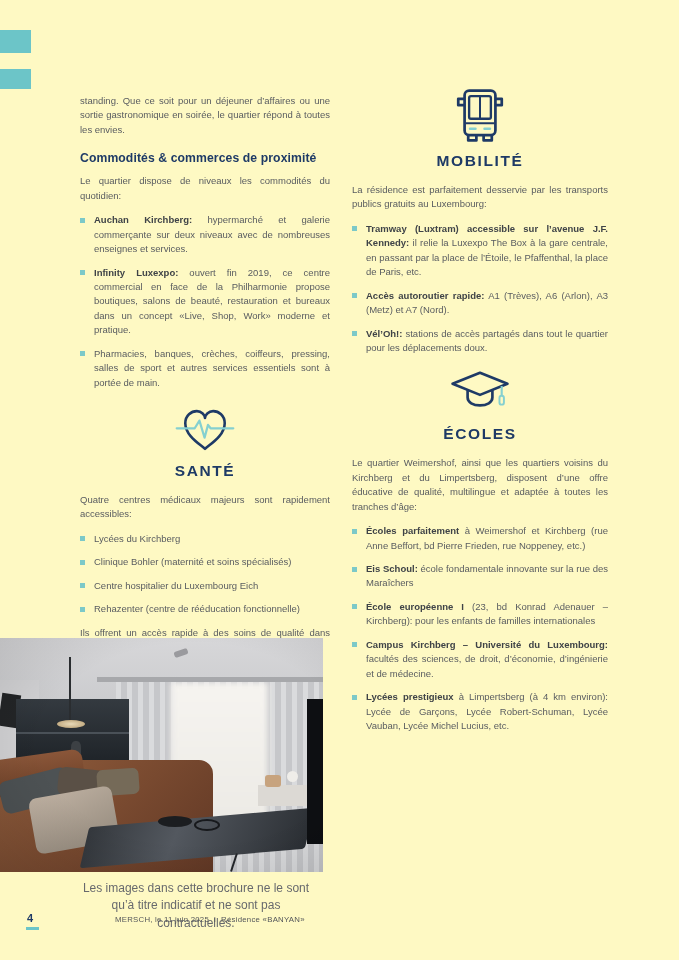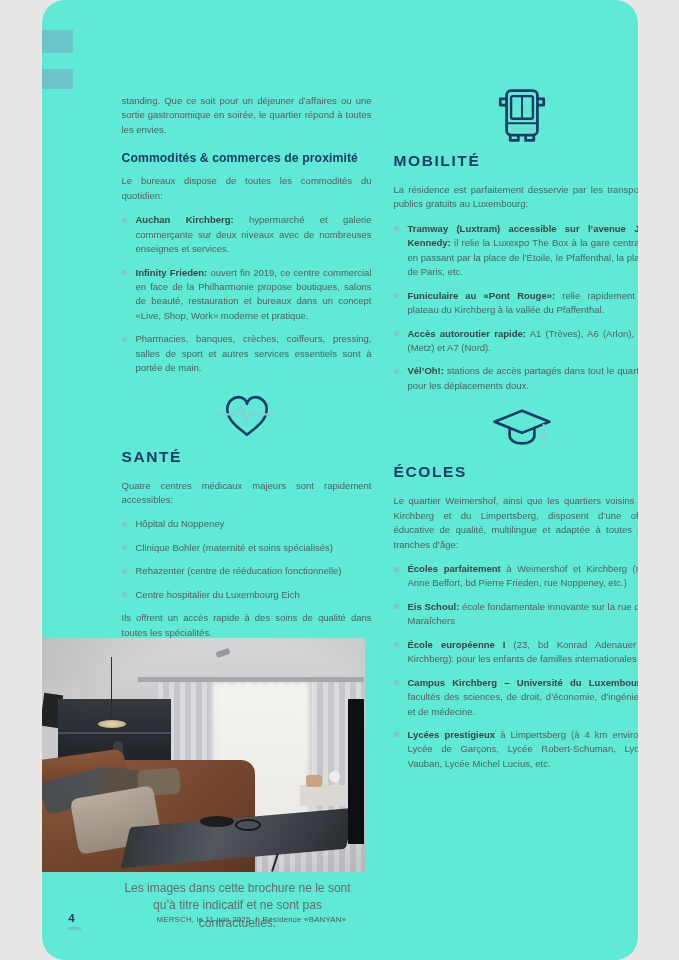--- a/index.html
+++ b/index.html
@@ -1,35 +1,34 @@
 <!DOCTYPE html>
 <html lang="fr"><head>
 <meta charset="utf-8">
 <style>
   html,body{margin:0;padding:0;background:#e8e7e5;}
   .page{
-    position:relative;width:596px;height:960px;margin:0 auto;
-    background:#5eead4;overflow:hidden;
+    position:relative;width:679px;height:960px;margin:0 auto;
+    background:#fef9c3;overflow:hidden;
     font-family:"Liberation Sans",sans-serif;
-    border-radius:23px;
     -webkit-font-smoothing:antialiased;
   }
   
   .deco-sq{position:absolute;left:0;width:31px;background:#6cc5c8;}
   .deco-sq.s1{top:30px;height:23px;}
   .deco-sq.s2{top:69px;height:20px;}
 
   
   .col-left{position:absolute;left:80px;top:94px;width:250px;}
   .col-right{position:absolute;left:352px;top:86px;width:256px;}
 
   .body-p{font-size:9.5px;line-height:1.52;color:#595c60;text-align:justify;margin:0 0 10px;hyphens:auto;}
   .subhead{font-size:12.2px;font-weight:bold;color:#1e3a66;margin:14px 0 9px;letter-spacing:.1px;}
   .icon-wrap{text-align:center;margin:14px 0 4px;}
-  .section-title{font-size:15.5px;font-weight:bold;color:#1e3a66;letter-spacing:1.6px;text-align:left;margin:6px 0 13px;}
+  .section-title{font-size:15.5px;font-weight:bold;color:#1e3a66;letter-spacing:1.6px;text-align:center;margin:6px 0 13px;}
 
   ul.sq-list{list-style:none;margin:0 0 4px;padding:0;}
   ul.sq-list li{position:relative;padding-left:14px;font-size:9.5px;line-height:1.52;color:#595c60;text-align:justify;margin-bottom:9px;hyphens:auto;}
   .marker{position:absolute;left:0;top:4.5px;width:5px;height:5px;background:#7cc9c8;}
   .b{font-weight:bold;color:#3f4347;}
 
   
   .photo{position:absolute;left:0;top:638px;width:323px;height:234px;overflow:hidden;background:#c5c6c9;}
   .photo *{position:absolute;}
   .ph-ceiling{left:0;top:0;width:100%;height:46%;background:linear-gradient(#d7d7d9,#c3c4c7);}
@@ -74,62 +73,62 @@
 
 <div class="page">
 
   <div class="deco-sq s1"></div>
   <div class="deco-sq s2"></div>
 
   <div class="col-left">
     <p class="body-p">standing. Que ce soit pour un déjeuner d’affaires ou une sortie gastronomique en soirée, le quartier répond à toutes les envies.</p>
 
     <div class="subhead">Commodités &amp; commerces de proximité</div>
-    <p class="body-p">Le bureaux dispose de toutes les commodités du quotidien:</p>
+    <p class="body-p">Le quartier dispose de niveaux les commodités du quotidien:</p>
 
     <ul class="sq-list">
 
         <li>
           <span class="marker"></span><span class="b">Auchan Kirchberg:</span><span> hypermarché et galerie commerçante sur deux niveaux avec de nombreuses enseignes et services.</span>
         </li>
 
         <li>
-          <span class="marker"></span><span class="b">Infinity Frieden:</span><span> ouvert fin 2019, ce centre commercial en face de la Philharmonie propose boutiques, salons de beauté, restauration et bureaux dans un concept «Live, Shop, Work» moderne et pratique.</span>
+          <span class="marker"></span><span class="b">Infinity Luxexpo:</span><span> ouvert fin 2019, ce centre commercial en face de la Philharmonie propose boutiques, salons de beauté, restauration et bureaux dans un concept «Live, Shop, Work» moderne et pratique.</span>
         </li>
 
         <li>
           <span class="marker"></span><span class="b"></span><span>Pharmacies, banques, crèches, coiffeurs, pressing, salles de sport et autres services essentiels sont à portée de main.</span>
         </li>
       </ul>
 
     <div class="icon-wrap">
       <svg width="60" height="52" viewBox="0 0 70 60">
         <path d="M35 52 C30 47 12 37 12 22 C12 13 19 8 25.5 8 C31 8 35 12.5 35 16 C35 12.5 39 8 44.5 8 C51 8 58 13 58 22 C58 37 40 47 35 52 Z" fill="none" stroke="#1e3a66" stroke-width="3" stroke-linejoin="round"></path>
         <polyline points="2,28 23,28 28.5,19 34.5,39 38.5,24 41.5,28 68,28" fill="none" stroke="#85d0d0" stroke-width="2.6" stroke-linejoin="round" stroke-linecap="round"></polyline>
       </svg>
     </div>
     <div class="section-title">SANTÉ</div>
 
     <p class="body-p">Quatre centres médicaux majeurs sont rapidement accessibles:</p>
     <ul class="sq-list">
 
         <li>
-          <span class="marker"></span><span class="b"></span><span>Hôpital du Noppeney</span>
+          <span class="marker"></span><span class="b"></span><span>Lycées du Kirchberg</span>
         </li>
 
         <li>
           <span class="marker"></span><span class="b"></span><span>Clinique Bohler (maternité et soins spécialisés)</span>
         </li>
 
         <li>
+          <span class="marker"></span><span class="b"></span><span>Centre hospitalier du Luxembourg Eich</span>
+        </li>
+
+        <li>
           <span class="marker"></span><span class="b"></span><span>Rehazenter (centre de rééducation fonctionnelle)</span>
-        </li>
-
-        <li>
-          <span class="marker"></span><span class="b"></span><span>Centre hospitalier du Luxembourg Eich</span>
         </li>
       </ul>
     <p class="body-p">Ils offrent un accès rapide à des soins de qualité dans toutes les spécialités.</p>
   </div>
 
   <div class="col-right">
     <div class="icon-wrap" style="margin-top:0;">
       <svg width="58" height="60" viewBox="0 0 64 66">
         <rect x="15" y="5" width="34" height="49" rx="5" fill="none" stroke="#1e3a66" stroke-width="3"></rect>
         <path d="M15 14 H8 V21 h7" fill="none" stroke="#1e3a66" stroke-width="3" stroke-linejoin="round"></path>
@@ -146,23 +145,20 @@
     <div class="section-title">MOBILITÉ</div>
     <p class="body-p">La résidence est parfaitement desservie par les transports publics gratuits au Luxembourg:</p>
 
     <ul class="sq-list">
 
 
         <li>
           <span class="marker"></span><span class="b">Tramway (Luxtram) accessible sur l’avenue J.F. Kennedy:</span><span> il relie la Luxexpo The Box à la gare centrale, en passant par la place de l’Étoile, le Pfaffenthal, la place de Paris, etc.</span>
         </li>
 
-        <li>
-          <span class="marker"></span><span class="b">Funiculaire au «Pont Rouge»:</span><span> relie rapidement le plateau du Kirchberg à la vallée du Pfaffenthal.</span>
-        </li>
 
 
         <li>
           <span class="marker"></span><span class="b">Accès autoroutier rapide:</span><span> A1 (Trèves), A6 (Arlon), A3 (Metz) et A7 (Nord).</span>
         </li>
 
         <li>
           <span class="marker"></span><span class="b">Vél’Oh!:</span><span> stations de accès partagés dans tout le quartier pour les déplacements doux.</span>
         </li>
       </ul>

